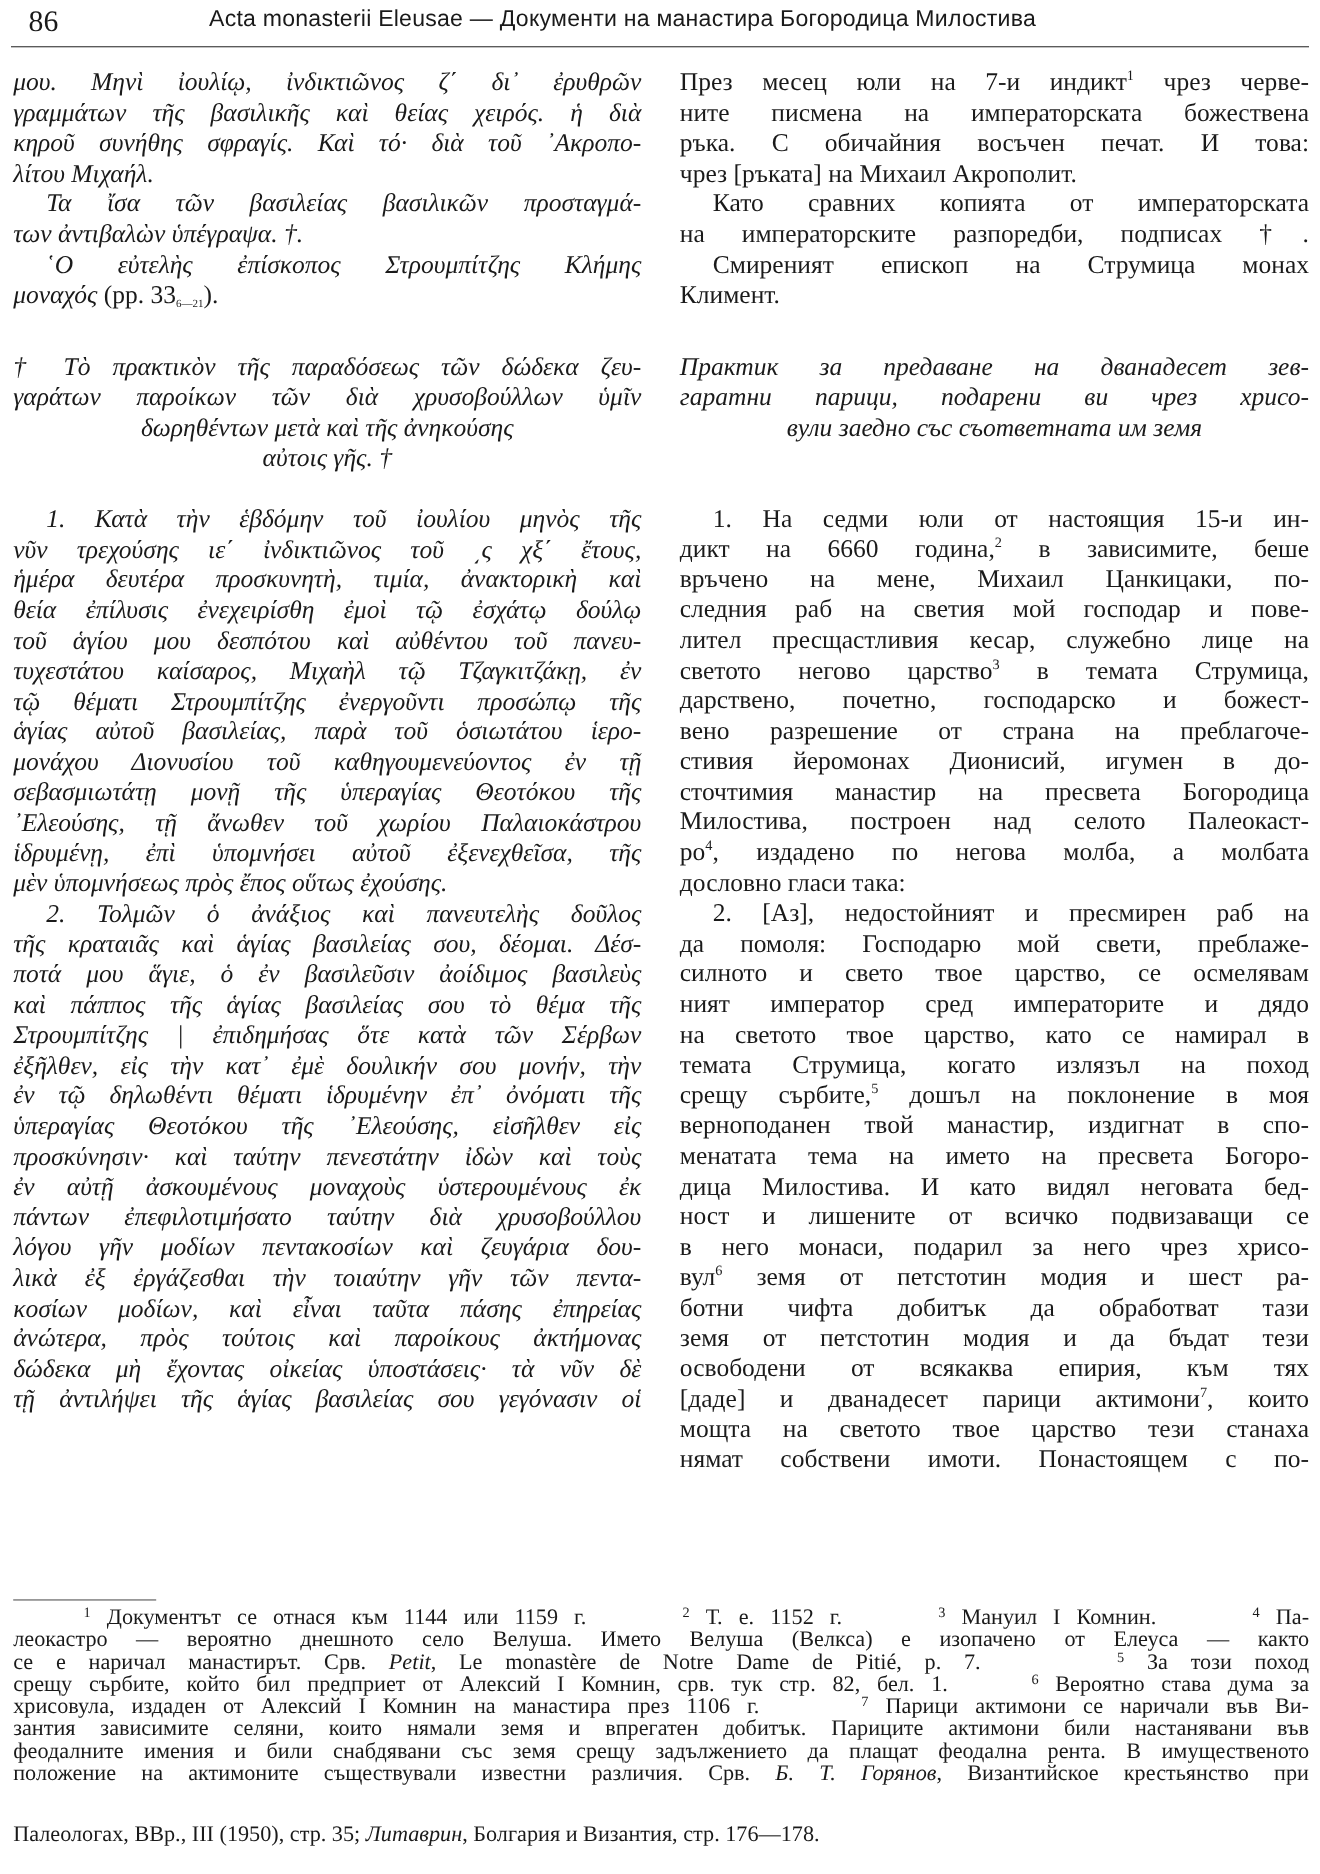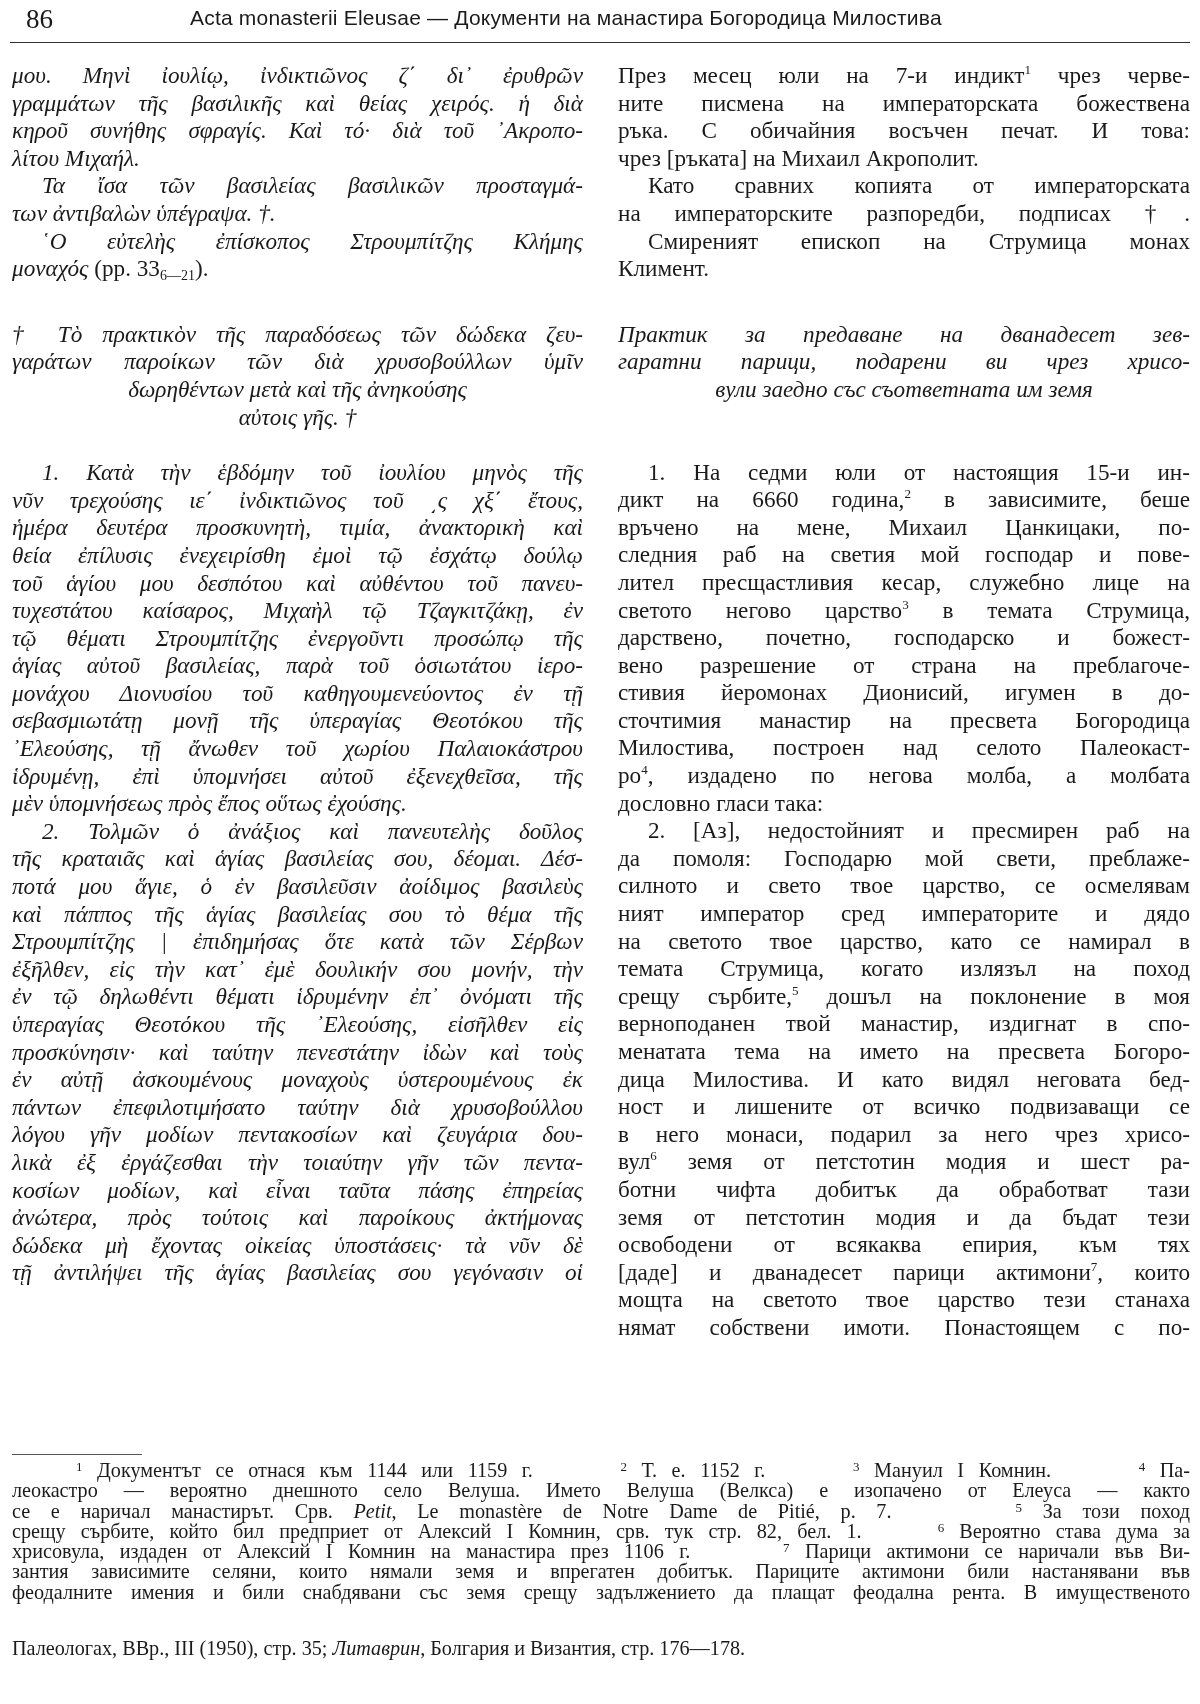--- a/index.html
+++ b/index.html
@@ -30,21 +30,21 @@
   }
   .col-left { left: 12px; width: 571px; font-style: italic; }
   .col-right { left: 618px; width: 572px; }
   .line { white-space: nowrap; display: block; text-align: justify; text-align-last: justify; height: 27.6px; }
   .line.last { text-align-last: left; }
   .line.center { text-align: center; text-align-last: center; }
   .indent { padding-left: 30px; }
   .gap { height: 28px; }
   .gap-big { height: 38px; }
   sup, .sup { font-size: 13px; vertical-align: 9px; line-height: 0; }
-  sub { font-size: 14px; vertical-align: -4px; line-height: 0; }
+  sub { font-size: 10px; vertical-align: -4px; line-height: 0; }
   .heading-it { font-style: italic; }
 
   .footnote-rule {
     position: absolute; left: 12px; top: 1454px; width: 130px; height: 0;
     border-top: 1px solid #555;
   }
   .footnotes {
     position: absolute; left: 12px; top: 1460px; width: 1178px;
     font-family: "Liberation Serif", serif;
     font-size: 20.2px; line-height: 20.3px;
@@ -186,14 +186,15 @@
 <div class="footnote-rule"></div>
 
 <div class="footnotes">
   <span class="fl first"><span class="fnum">1</span><span> Документът се отнася към 1144 или 1159 г.</span>&nbsp;&nbsp;&nbsp;&nbsp;&nbsp;&nbsp;<span class="fnum">2</span><span> Т. е. 1152 г.</span>&nbsp;&nbsp;&nbsp;&nbsp;&nbsp;&nbsp;<span class="fnum">3</span><span> Мануил I Комнин.</span>&nbsp;&nbsp;&nbsp;&nbsp;&nbsp;&nbsp;<span class="fnum">4</span><span> Па-</span></span>
   <span class="fl">леокастро — вероятно днешното село Велуша. Името Велуша (Велкса) е изопачено от Елеуса — както</span>
   <span class="fl"><span>се е наричал манастирът. Срв. </span><em>Petit</em><span>, Le monastère de Notre Dame de Pitié, p. 7.</span>&nbsp;&nbsp;&nbsp;&nbsp;&nbsp;&nbsp;<span class="fnum">5</span><span> За този поход</span></span>
   <span class="fl"><span>срещу сърбите, който бил предприет от Алексий I Комнин, срв. тук стр. 82, бел. 1.</span>&nbsp;&nbsp;&nbsp;&nbsp;&nbsp;<span class="fnum">6</span><span> Вероятно става дума за</span></span>
   <span class="fl"><span>хрисовула, издаден от Алексий I Комнин на манастира през 1106 г.</span>&nbsp;&nbsp;&nbsp;&nbsp;&nbsp;&nbsp;<span class="fnum">7</span><span> Парици актимони се наричали във Ви-</span></span>
   <span class="fl">зантия зависимите селяни, които нямали земя и впрегатен добитък. Париците актимони били настанявани във</span>
   <span class="fl">феодалните имения и били снабдявани със земя срещу задължението да плащат феодална рента. В имущественото</span>
+  <span class="fl"><span>положение на актимоните съществували известни различия. Срв. </span><em>Б. Т. Горянов</em><span>, Византийское крестьянство при</span></span>
   <span class="fl last"><span>Палеологах, ВВр., III (1950), стр. 35; </span><em>Литаврин</em><span>, Болгария и Византия, стр. 176—178.</span></span>
 </div>
 
 </body></html>

